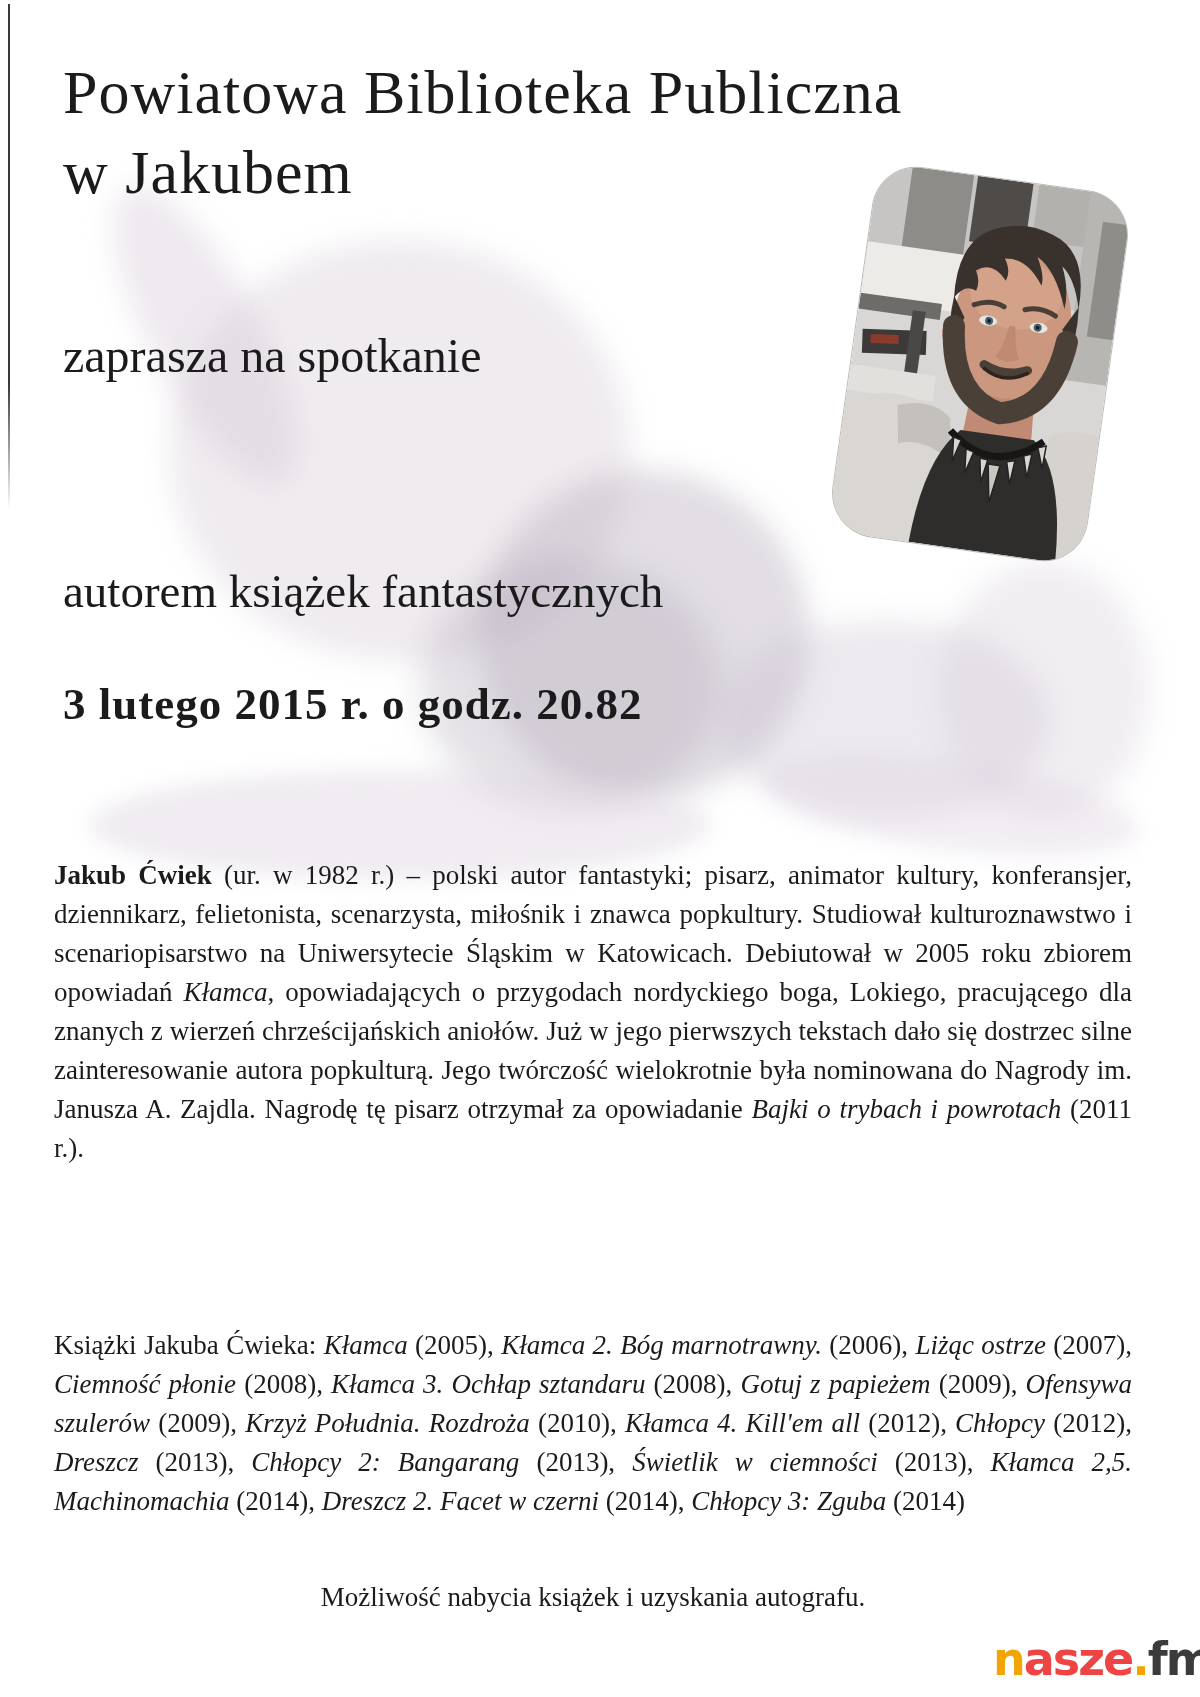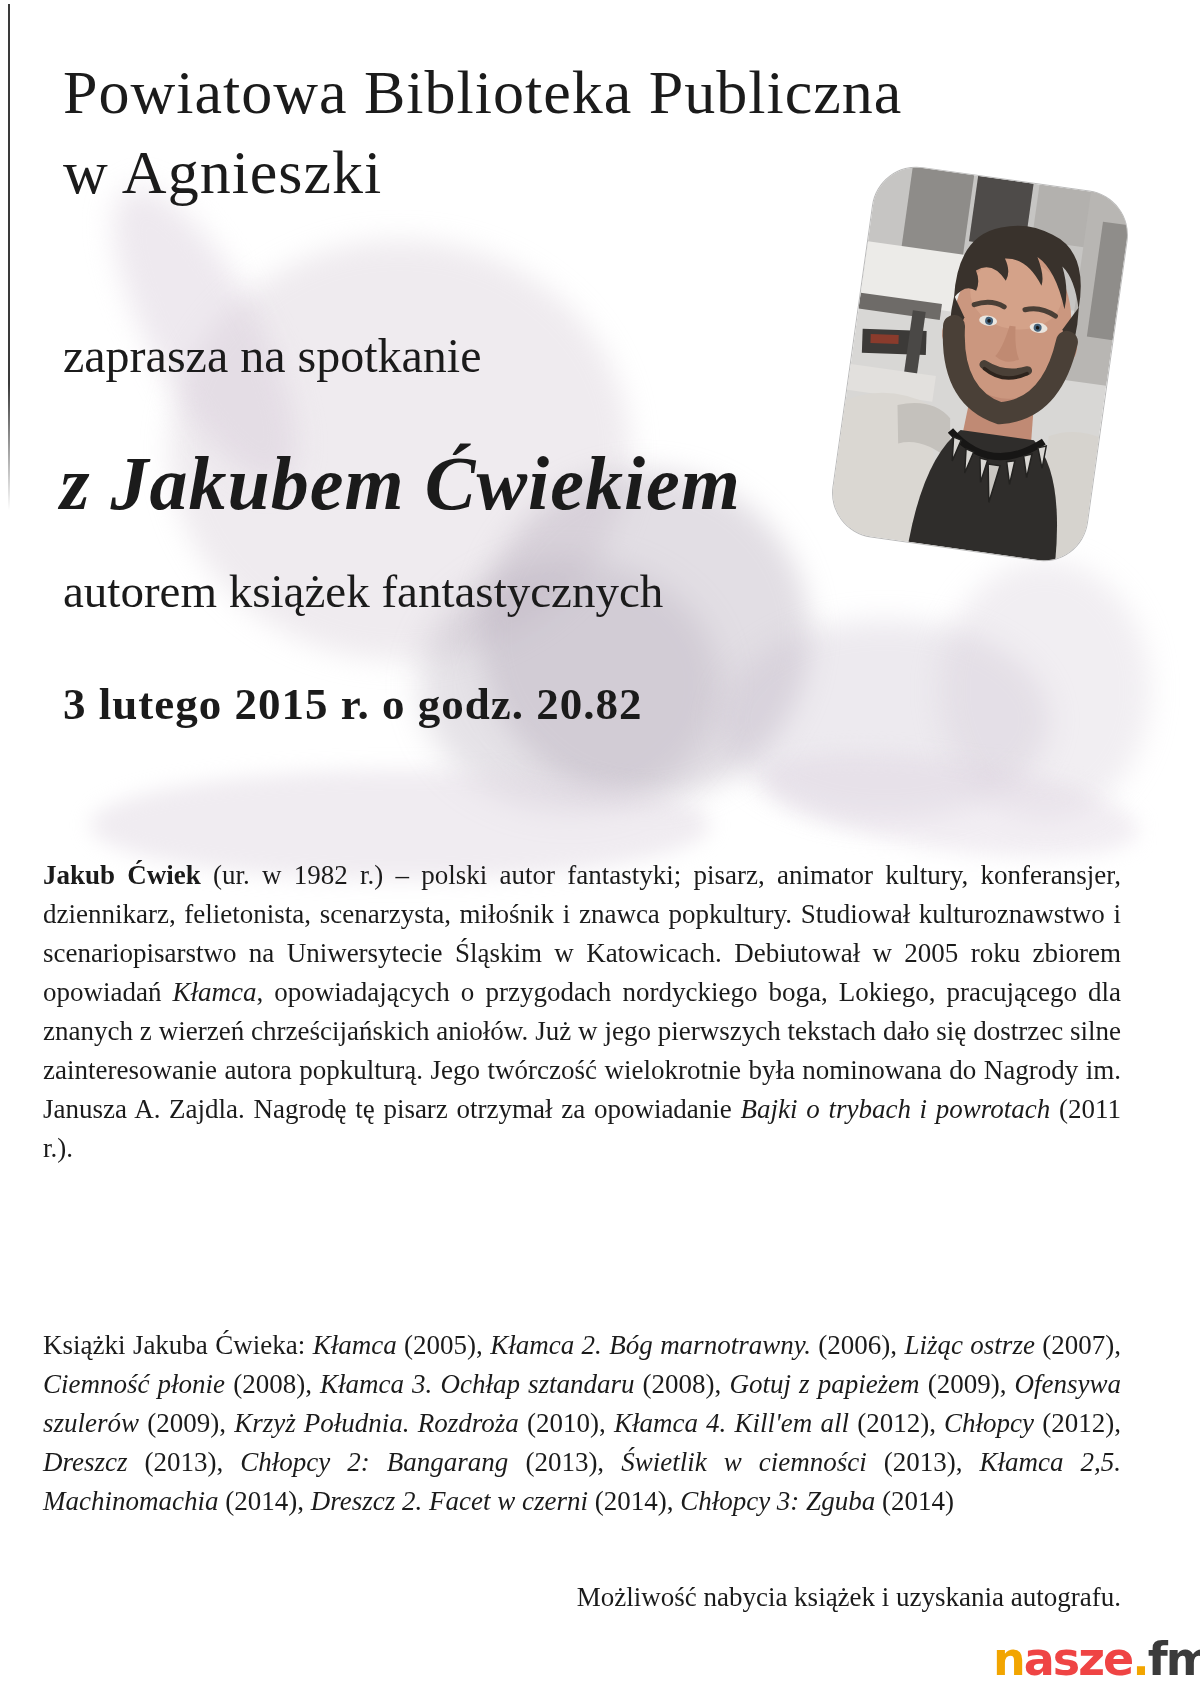--- a/index.html
+++ b/index.html
@@ -27,26 +27,26 @@
   .guest-name{position:absolute;left:60px;top:440px;font-size:76px;font-weight:bold;font-style:italic;letter-spacing:1px;white-space:nowrap;}
   .guest-desc{position:absolute;left:63px;top:564px;font-size:47px;}
   .event-when{position:absolute;left:63px;top:678px;font-size:45px;font-weight:bold;letter-spacing:1px;}
   .event-where{position:absolute;left:63px;top:738px;font-size:45px;font-weight:bold;letter-spacing:1px;}
 
   .photo-wrap{position:absolute;left:852px;top:178px;width:256px;height:372px;
     transform:rotate(8deg);border-radius:44px;overflow:hidden;
     box-shadow:0 0 0 1px rgba(60,60,60,.35);}
   .photo-wrap svg{display:block;width:100%;height:100%;}
 
-  .para{position:absolute;left:43px;width:1078px;font-size:27px;line-height:39px;
+  .para{position:absolute;left:54px;width:1078px;font-size:27px;line-height:39px;
     text-align:justify;}
   .p-bio{top:856px;}
   .p-quote{top:1170px;}
   .p-books{top:1326px;}
-  .p-note{top:1578px;text-align:right;}
+  .p-note{top:1578px;text-align:center;}
   .seg-b{font-weight:bold;}
   .seg-i{font-style:italic;}
 
   .logo{position:absolute;left:993px;top:1632px;
     font-family:"DejaVu Sans", sans-serif;font-weight:bold;font-size:46px;
     letter-spacing:-2px;white-space:nowrap;}
 </style>
 </head>
 <body>
 
@@ -58,26 +58,25 @@
   <div class="wm wm2"></div>
   <div class="wm wm3"></div>
   <div class="wm wm5"></div>
   <div class="wm wm6"></div>
   <div class="wm wm7"></div>
 
   <div class="scan-line"></div>
 
   <div class="title">
     <div>Powiatowa Biblioteka Publiczna</div>
-    <div>w Agnieszki</div>
+    <div>w Jakubem</div>
   </div>
 
   <div class="invitation">zaprasza na spotkanie</div>
 
-  <div class="guest-name">z Jakubem Ćwiekiem</div>
 
   <div class="guest-desc">autorem książek fantastycznych</div>
 
   <div class="event-when">3 lutego 2015 r. o godz. 20.82</div>
 
   <div class="photo-wrap">
     <svg viewBox="0 0 256 372" preserveAspectRatio="none">
 
       <rect x="0" y="0" width="256" height="372" fill="#d8d7d5"></rect>
       <rect x="0" y="0" width="256" height="120" fill="#c6c5c3"></rect>

